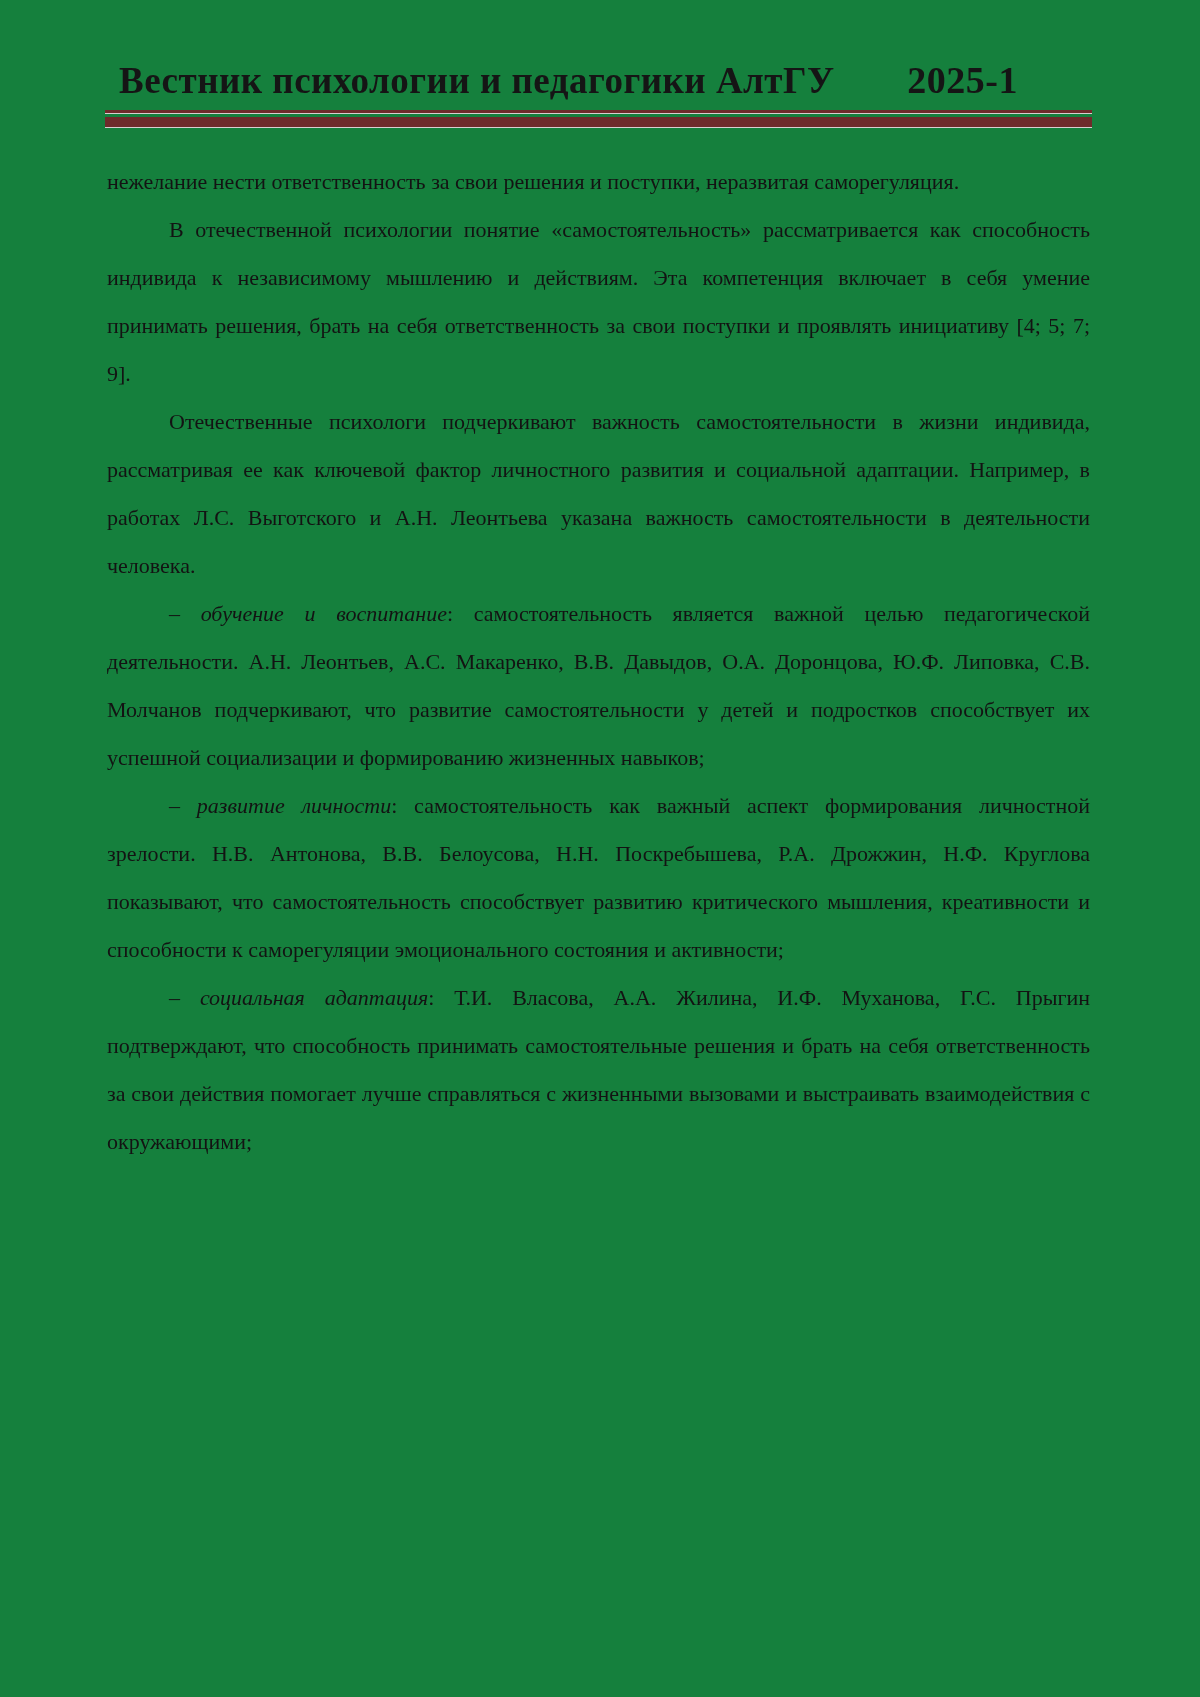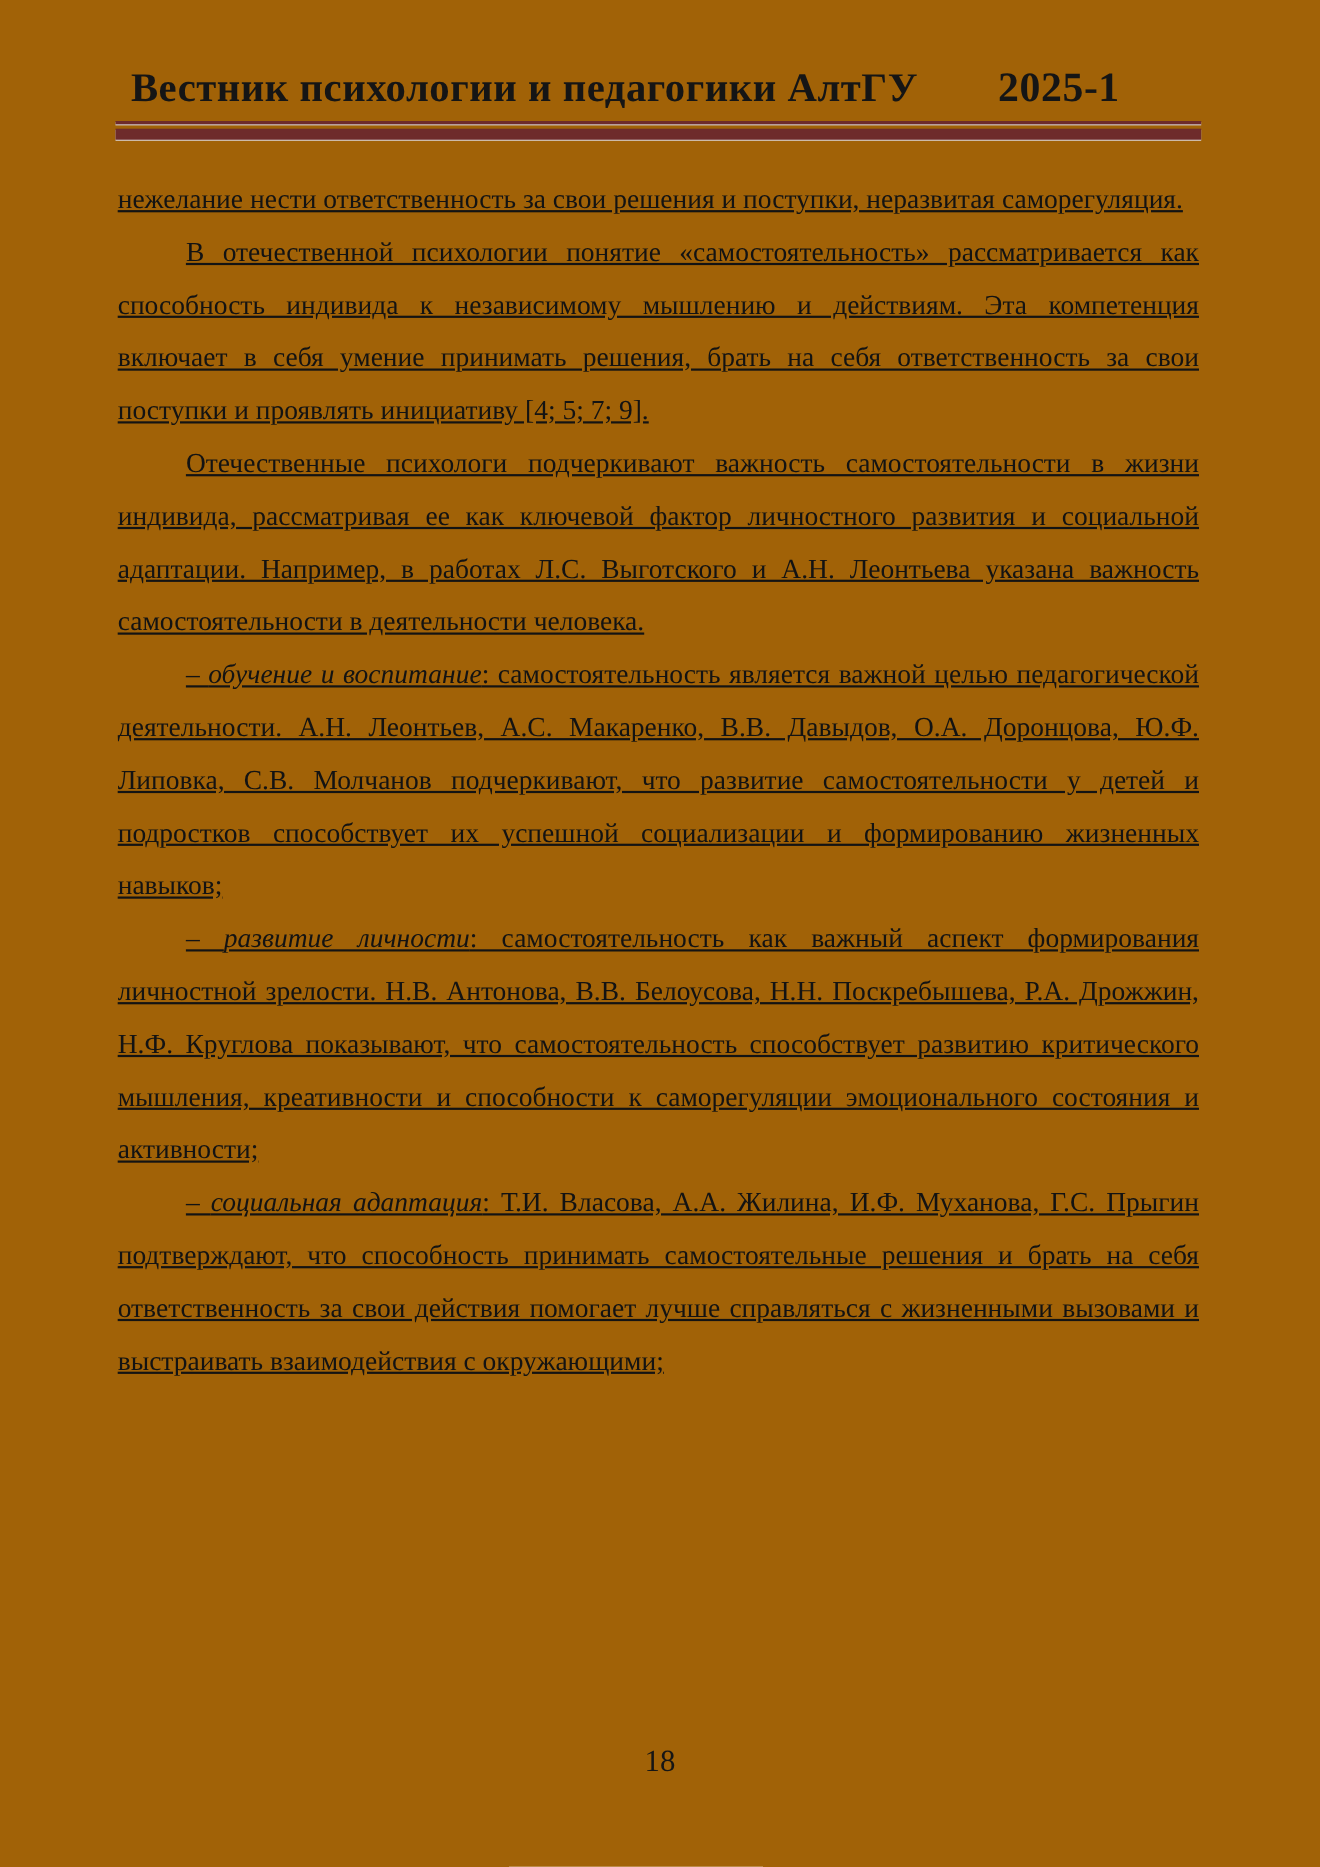--- a/index.html
+++ b/index.html
@@ -11,21 +11,21 @@
     position: relative;
     width: 1200px;
     height: 1697px;
     font-family: "Liberation Serif", "DejaVu Serif", serif;
     color: #151515;
     overflow: hidden;
   }
   .page {
     position: absolute;
     inset: 0;
-    background: #a16207;
+    background: #15803d;
   }
   
   .header {
     position: absolute;
     left: 107px;
     right: 110px;
     top: 58px;
     display: flex;
     justify-content: space-between;
     align-items: baseline;
@@ -61,25 +61,24 @@
     height: 10px;
     background: var(--maroon, #6e2b2b);
     box-shadow: 0 1px 0 #d8d0d0;
   }
   
   .content {
     position: absolute;
     left: 107px;
     width: 983px;
     top: 158px;
-    font-size: 25px;
+    font-size: 22px;
     line-height: 48px;
     text-align: justify;
     color: #131313;
-    text-decoration: underline;
   }
   .content p {
     margin: 0;
     text-indent: 62px;
   }
   .content p.no-indent {
     text-indent: 0;
   }
   .content em {
     font-style: italic;
@@ -112,17 +111,14 @@
 
   <div class="content">
       <p class="no-indent"><span>нежелание нести ответственность за свои решения и поступки, неразвитая саморегуляция.</span></p>
       <p><span>В отечественной психологии понятие «самостоятельность» рассматривается как способность индивида к независимому мышлению и действиям. Эта компетенция включает в себя умение принимать решения, брать на себя ответственность за свои поступки и проявлять инициативу [4; 5; 7; 9].</span></p>
       <p><span>Отечественные психологи подчеркивают важность самостоятельности в жизни индивида, рассматривая ее как ключевой фактор личностного развития и социальной адаптации. Например, в работах Л.С. Выготского и А.Н. Леонтьева указана важность самостоятельности в деятельности человека.</span></p>
       <p><span>– </span><em>обучение и воспитание</em><span>: самостоятельность является важной целью педагогической деятельности. А.Н. Леонтьев, А.С. Макаренко, В.В. Давыдов, О.А. Доронцова, Ю.Ф. Липовка, С.В. Молчанов подчеркивают, что развитие самостоятельности у детей и подростков способствует их успешной социализации и формированию жизненных навыков;</span></p>
       <p><span>– </span><em>развитие личности</em><span>: самостоятельность как важный аспект формирования личностной зрелости. Н.В. Антонова, В.В. Белоусова, Н.Н. Поскребышева, Р.А. Дрожжин, Н.Ф. Круглова показывают, что самостоятельность способствует развитию критического мышления, креативности и способности к саморегуляции эмоционального состояния и активности;</span></p>
       <p><span>– </span><em>социальная адаптация</em><span>: Т.И. Власова, А.А. Жилина, И.Ф. Муханова, Г.С. Прыгин подтверждают, что способность принимать самостоятельные решения и брать на себя ответственность за свои действия помогает лучше справляться с жизненными вызовами и выстраивать взаимодействия с окружающими;</span></p>
     </div>
 
-  <div class="footer">
-    <span>18</span>
-  </div>
 
 </div>
 
 </body></html>

